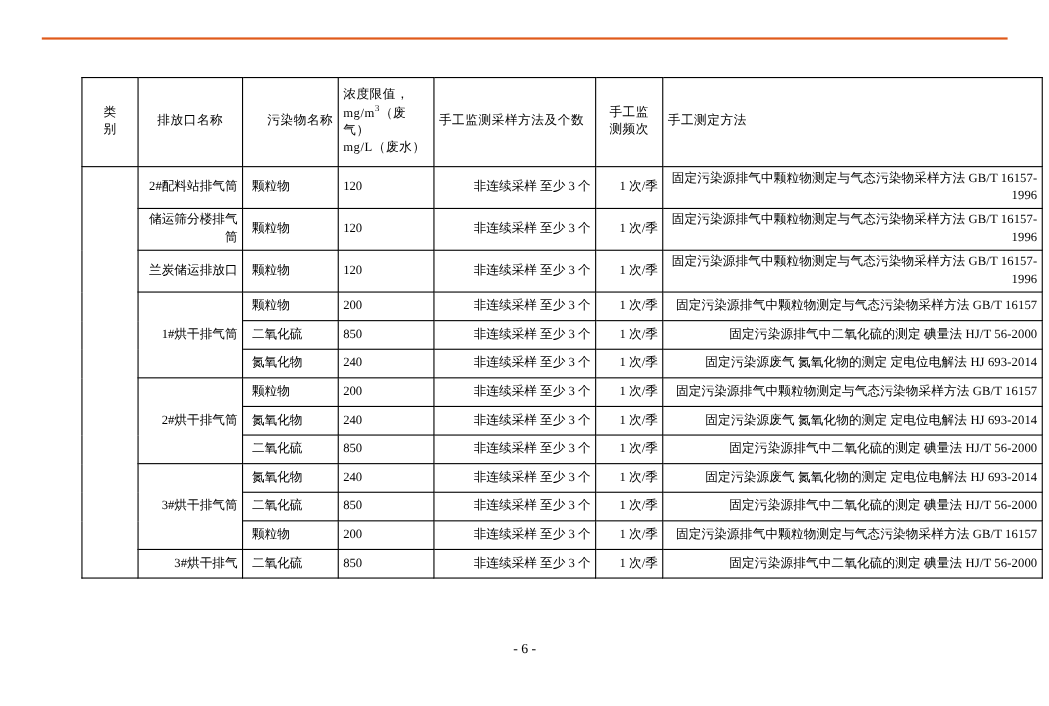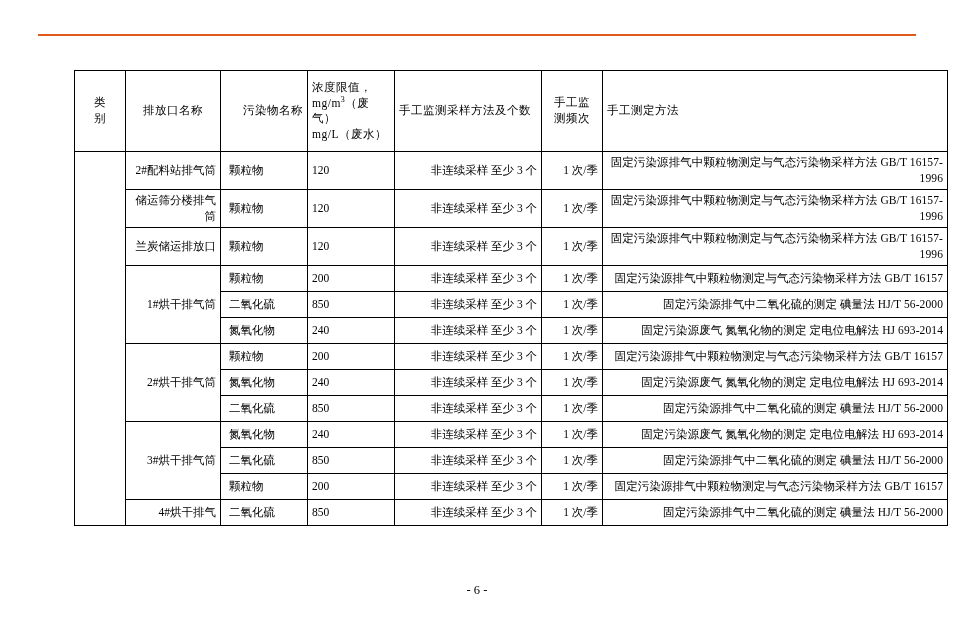--- a/index.html
+++ b/index.html
@@ -203,21 +203,21 @@
             <td class="c-detail detail-cell">固定污染源排气中二氧化硫的测定 碘量法 HJ/T 56-2000</td>
           </tr>
           <tr class="row-h">
             <td class="c-poll left" style="padding-left: 8px;">颗粒物</td>
             <td class="c-limit limit-cell">200</td>
             <td class="c-method method-cell">非连续采样 至少 3 个</td>
             <td class="c-freq center">1 次/季</td>
             <td class="c-detail detail-cell">固定污染源排气中颗粒物测定与气态污染物采样方法 GB/T 16157</td>
           </tr>
           <tr class="row-h">
-            <td class="c-outlet center" rowspan="1">4#烘干排气</td>
+            <td class="c-outlet center" rowspan="1">3#烘干排气</td>
             <td class="c-poll left" style="padding-left: 8px;">二氧化硫</td>
             <td class="c-limit limit-cell">850</td>
             <td class="c-method method-cell">非连续采样 至少 3 个</td>
             <td class="c-freq center">1 次/季</td>
             <td class="c-detail detail-cell">固定污染源排气中二氧化硫的测定 碘量法 HJ/T 56-2000</td>
           </tr>
         </tbody>
     </table>
   </div>
 

